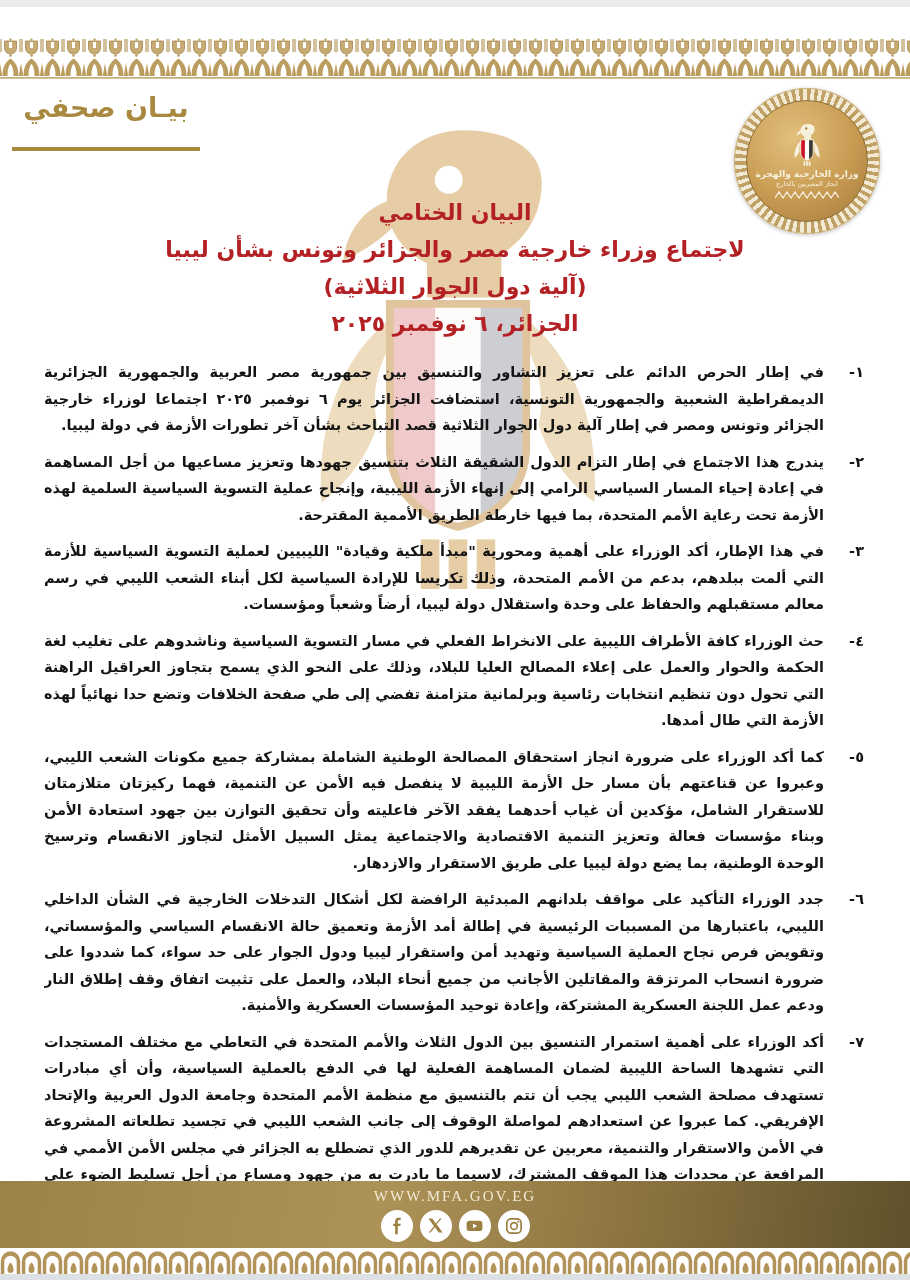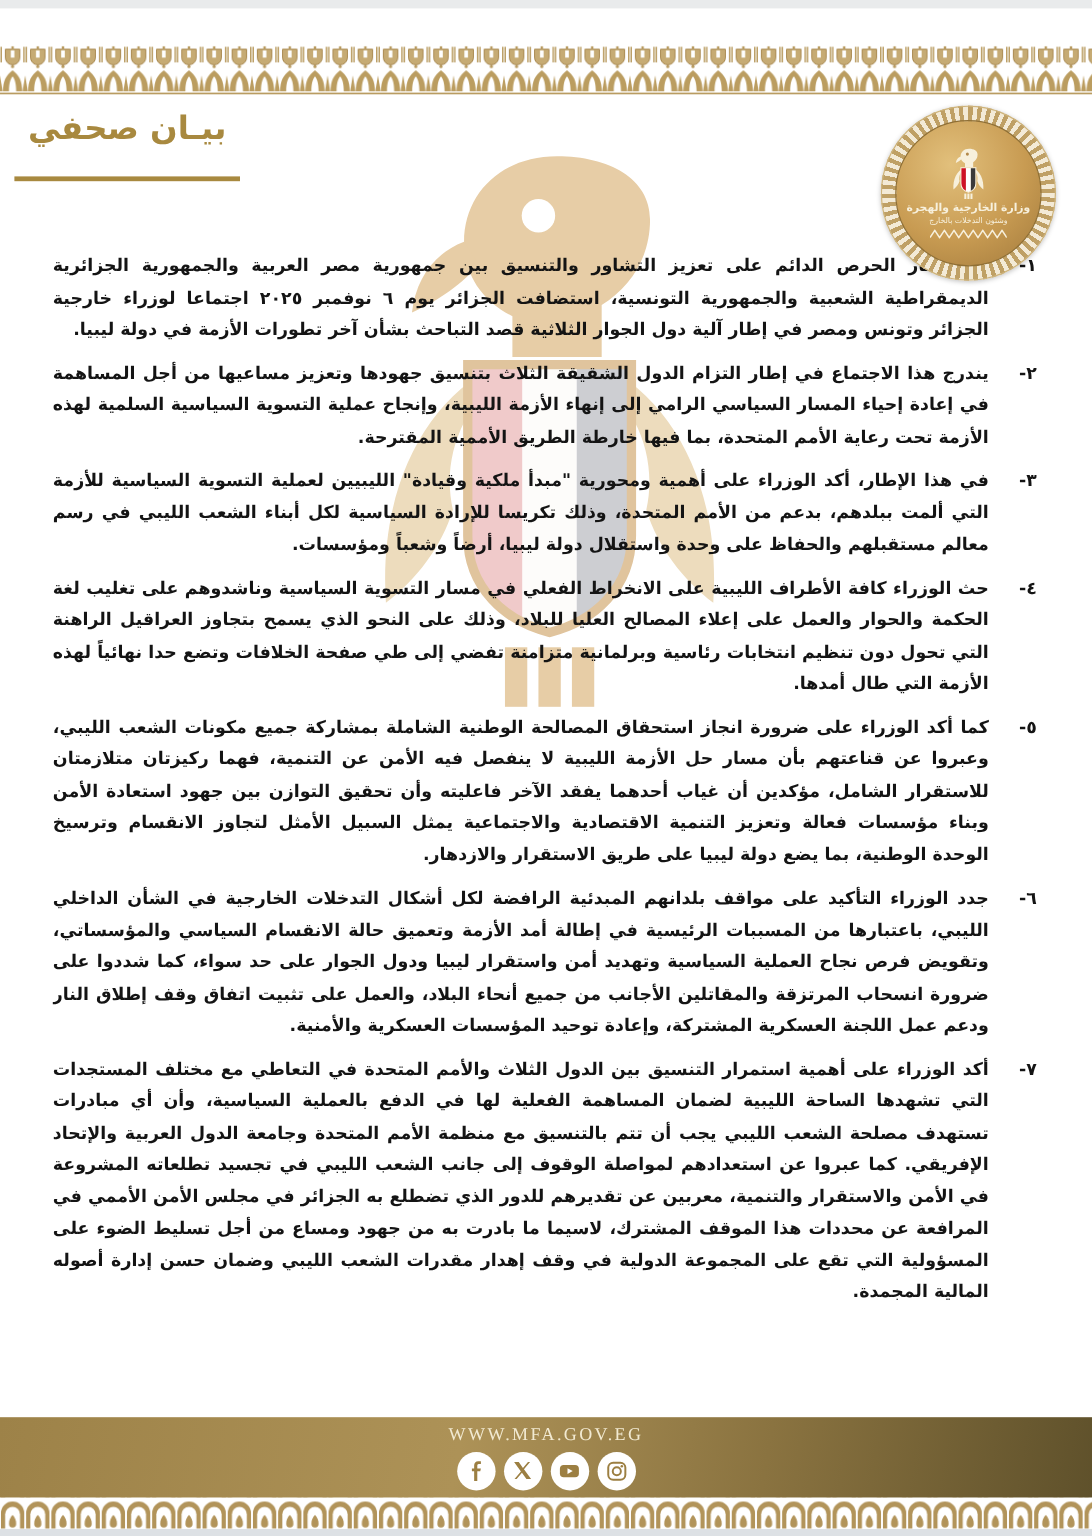--- a/index.html
+++ b/index.html
@@ -113,21 +113,21 @@
             <rect x="38" y="58" width="14.7" height="72" fill="#ce1126"></rect>
             <rect x="52.7" y="58" width="14.6" height="72" fill="#ffffff"></rect>
             <rect x="67.3" y="58" width="14.7" height="72" fill="#3a3a3a"></rect>
           </g>
           <path d="M38 58 L82 58 L82 104 C82 118 72 127 60 130 C48 127 38 118 38 104 Z" fill="none" stroke="#f7f0dc" stroke-width="3"></path>
           <rect x="48" y="134" width="6" height="16" fill="#f7f0dc"></rect>
           <rect x="57" y="134" width="6" height="16" fill="#f7f0dc"></rect>
           <rect x="66" y="134" width="6" height="16" fill="#f7f0dc"></rect>
         </svg>
         <div class="seal-name1">وزارة الخارجية والهجرة</div>
-        <div class="seal-name2">وشئون التدخلات بالخارج</div>
+        <div class="seal-name2">انجاز المصريين بالخارج</div>
         <svg width="64" height="8" viewBox="0 0 64 8" style="margin-top:3px;">
           <polyline points="0,7 4,1 8,7 12,1 16,7 20,1 24,7 28,1 32,7 36,1 40,7 44,1 48,7 52,1 56,7 60,1 64,7" fill="none" stroke="#f7f0dc" stroke-width="1.3"></polyline>
         </svg>
       </div>
     </div>
   </div>
 
   <svg class="watermark" width="372" height="520" viewBox="0 0 120 160">
     <path d="M62 2 C47 2 37 12 37 25 C37 34 42 41 50 45 L50 56 L74 56 L74 42 C82 37 87 29 87 19 C87 8 76 2 62 2 Z" fill="#e7cda6"></path>
     <circle cx="57" cy="18" r="4.5" fill="#ffffff"></circle>
@@ -143,20 +143,26 @@
       <rect x="38" y="58" width="14.7" height="72" fill="#f0caca"></rect>
       <rect x="52.7" y="58" width="14.6" height="72" fill="#fdfcfa"></rect>
       <rect x="67.3" y="58" width="14.7" height="72" fill="#cdced2"></rect>
     </g>
     <path d="M38 58 L82 58 L82 104 C82 118 72 127 60 130 C48 127 38 118 38 104 Z" fill="none" stroke="#e0c49d" stroke-width="2.5"></path>
     <rect x="48" y="134" width="6" height="16" fill="#e7cda6"></rect>
     <rect x="57" y="134" width="6" height="16" fill="#e7cda6"></rect>
     <rect x="66" y="134" width="6" height="16" fill="#e7cda6"></rect>
   </svg>
 
+  <div class="title-block">
+    <div class="title-line">البيان الختامي</div>
+    <div class="title-line">لاجتماع وزراء خارجية مصر والجزائر وتونس بشأن ليبيا</div>
+    <div class="title-line">(آلية دول الجوار الثلاثية)</div>
+    <div class="title-line">الجزائر، ٦ نوفمبر ٢٠٢٥</div>
+  </div>
 
   <div class="content">
     <div class="para">
       <span class="para-num">١-</span>
       <span>في إطار الحرص الدائم على تعزيز التشاور والتنسيق بين جمهورية مصر العربية والجمهورية الجزائرية الديمقراطية الشعبية والجمهورية التونسية، استضافت الجزائر يوم ٦ نوفمبر ٢٠٢٥ اجتماعا لوزراء خارجية الجزائر وتونس ومصر في إطار آلية دول الجوار الثلاثية قصد التباحث بشأن آخر تطورات الأزمة في دولة ليبيا.</span>
     </div>
     <div class="para">
       <span class="para-num">٢-</span>
       <span>يندرج هذا الاجتماع في إطار التزام الدول الشقيقة الثلاث بتنسيق جهودها وتعزيز مساعيها من أجل المساهمة في إعادة إحياء المسار السياسي الرامي إلى إنهاء الأزمة الليبية، وإنجاح عملية التسوية السياسية السلمية لهذه الأزمة تحت رعاية الأمم المتحدة، بما فيها خارطة الطريق الأممية المقترحة.</span>
     </div>

